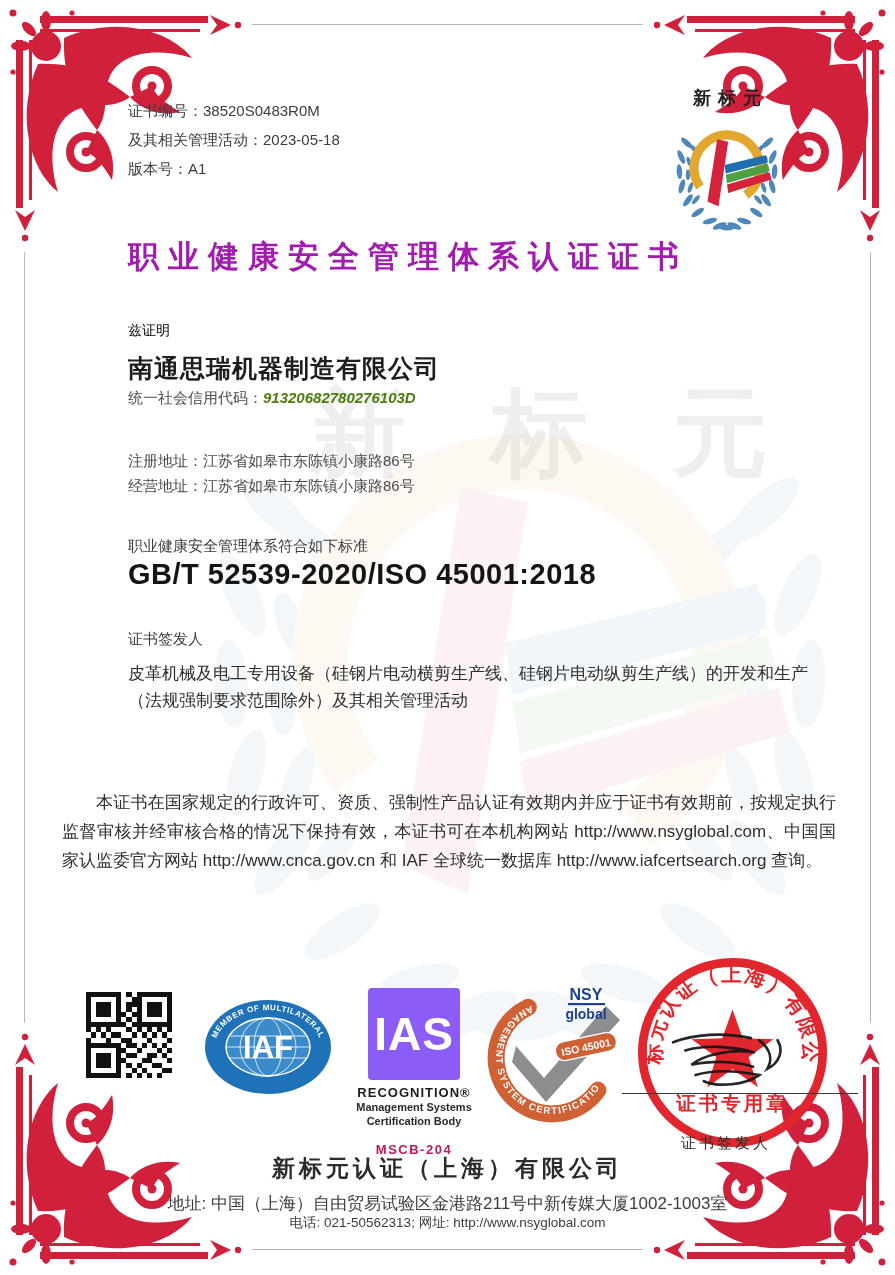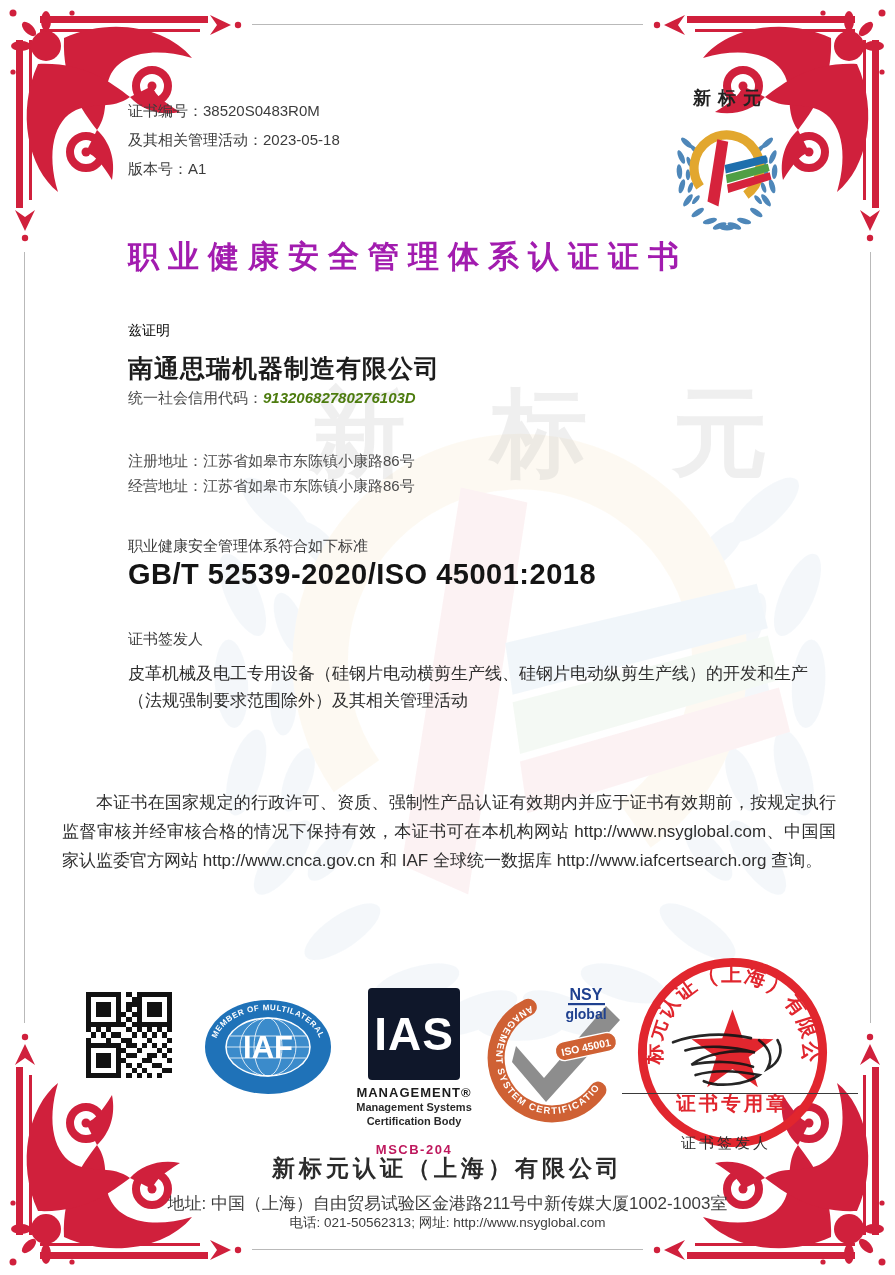--- a/index.html
+++ b/index.html
@@ -34,21 +34,21 @@
   .std-intro{left:128px;top:537px;font-size:15px;color:#3c3c3c;}
   .std-code{left:128px;top:558px;font-size:29px;font-weight:bold;color:#141414;letter-spacing:.5px;}
   .scope-label{left:128px;top:630px;font-size:15px;color:#3c3c3c;}
   .scope-text{left:128px;top:660px;width:685px;font-size:17px;line-height:27px;color:#2e2e2e;}
   .notice{left:62px;top:788px;width:774px;font-size:17px;line-height:29px;color:#2e2e2e;
           text-indent:2em;text-align:justify;}
   
   .qr{left:86px;top:992px;}
   .iaf{left:203px;top:998px;}
   .ias-wrap{left:339px;top:988px;width:150px;text-align:center;}
-  .ias-box{width:92px;height:92px;background:#0f172a;border-radius:4px;margin:0 auto;
+  .ias-box{width:92px;height:92px;background:#8b5cf6;border-radius:4px;margin:0 auto;
            display:flex;align-items:center;justify-content:center;}
   .ias-box span{color:#fff;font-size:46px;font-weight:bold;letter-spacing:1px;}
   .ias-l1{font-size:13px;font-weight:bold;color:#1c1c1c;letter-spacing:1px;margin-top:5px;}
   .ias-l2{font-size:11px;font-weight:bold;color:#2a2a2a;line-height:14px;}
   .ias-l3{font-size:13px;font-weight:bold;color:#be185d;letter-spacing:1.5px;margin-top:14px;}
   .nsy{left:486px;top:984px;}
   .seal{left:630px;top:950px;}
   .signer-line{left:622px;top:1093px;width:236px;height:1px;background:#3a3a3a;z-index:3;}
   .signer{left:681px;top:1134px;font-size:15px;color:#2e2e2e;letter-spacing:3px;}
   
@@ -218,21 +218,21 @@
     <text font-size="8" font-weight="bold" fill="#fff" letter-spacing="0.2" text-anchor="middle">
       <textPath href="#iafBot" startOffset="50%">RECOGNITION ARRANGEMENT</textPath>
     </text>
     <text x="65" y="60" font-size="31" font-weight="bold" fill="#fff" text-anchor="middle">IAF</text>
   </svg>
 
   <div class="abs ias-wrap">
     <div class="ias-box">
         <span>IAS</span>
       </div>
-    <div class="ias-l1">MANAGEMENT®</div>
+    <div class="ias-l1">RECOGNITION®</div>
     <div class="ias-l2">Management Systems</div>
     <div class="ias-l2">Certification Body</div>
     <div class="ias-l3">MSCB-204</div>
   </div>
 
   <svg class="abs nsy" width="140" height="140" viewBox="0 0 140 140">
     <defs>
         <path id="nsyArc" d="M42.3 23.2 A56 56 0 1 0 111.9 106.1"></path>
       </defs>
     <path d="M42.3 23.2 A56 56 0 1 0 111.9 106.1" stroke="#cf6134" stroke-width="17" fill="none" stroke-linecap="round"></path>

